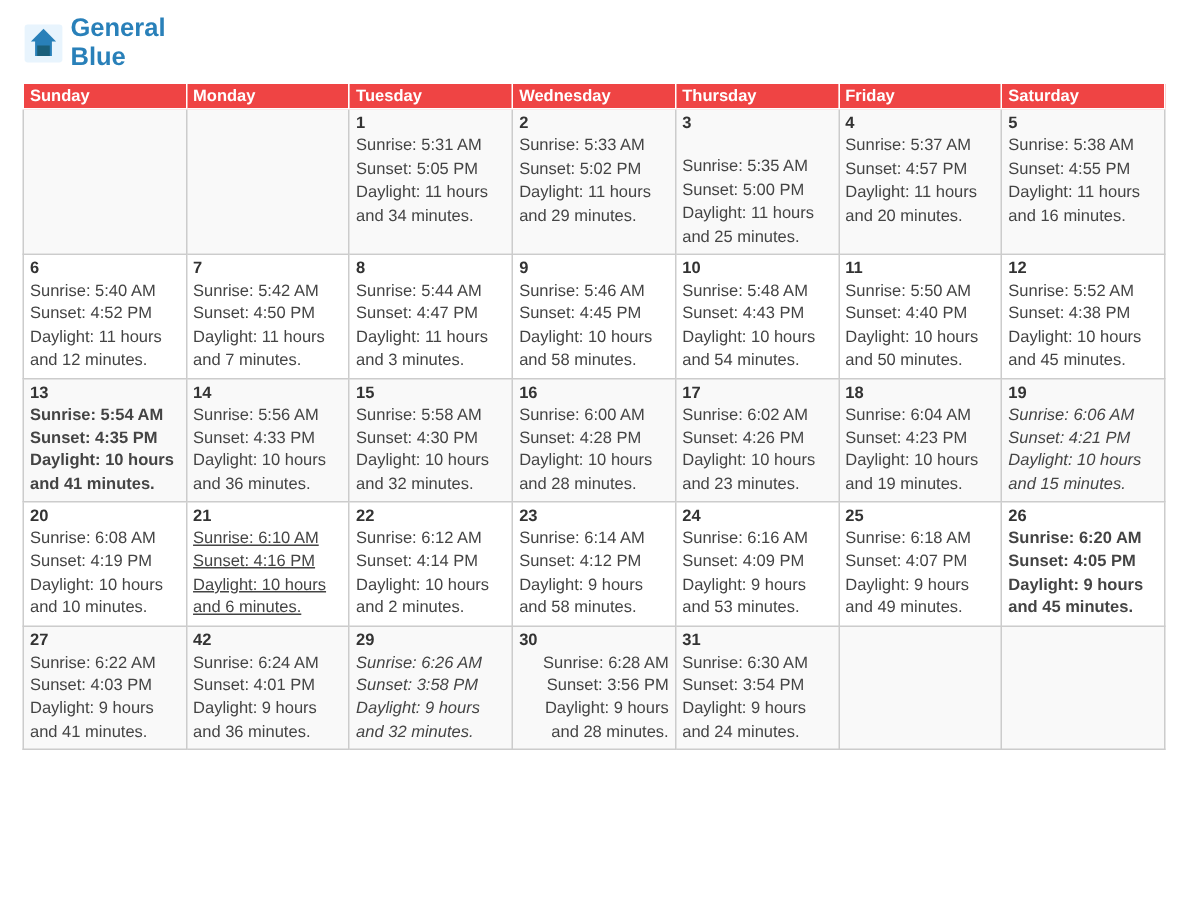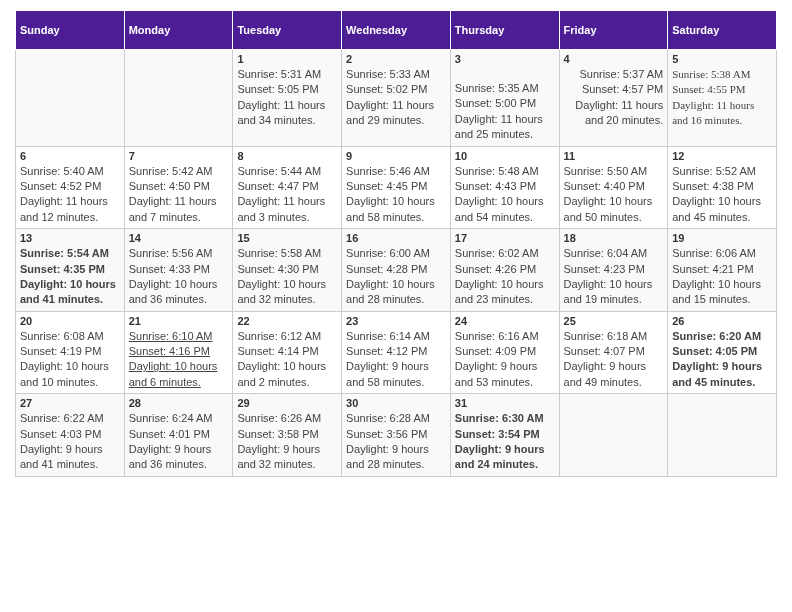--- a/index.html
+++ b/index.html
@@ -43,25 +43,25 @@
     .location {
       font-size: 14px;
       color: #555;
     }
     table {
       width: 100%;
       border-collapse: collapse;
       table-layout: fixed;
     }
     thead tr th {
-      background: #4c1d95;
+      background: #ef4444;
       color: #fff;
       font-size: 11px;
       font-weight: bold;
-      padding: 13px 4px;
+      padding: 2px 4px;
       text-align: left;
       border: 1px solid #fff;
     }
     tbody tr td {
       border: 1px solid #ccc;
       vertical-align: top;
       padding: 3px 4px;
       font-size: 9.5px;
       color: #333;
       height: 78px;
@@ -82,20 +82,39 @@
     .cell-text {
       font-size: 11px;
       line-height: 1.4;
       color: #444;
     }
   </style>
 </head>
 <body>
 
 <div class="page">
+  <div class="header">
+    <div class="logo">
+      <svg class="logo-icon" viewBox="0 0 40 40">
+  <g>
+    <rect x="2" y="2" width="36" height="36" rx="3" fill="#e8f4fd"></rect>
+    <path d="M8,18 L20,6 L32,18 L28,18 L28,32 L12,32 L12,18 Z" fill="#2980b9"></path>
+    <path d="M14,32 L14,22 L26,22 L26,32" fill="#1a5f7a"></path>
+  </g>
+</svg>
+      <div>
+        <div style="font-size:17px;font-weight:bold;color:#2980b9;line-height:1.1">General</div>
+        <div style="font-size:17px;font-weight:bold;color:#2980b9;line-height:1.1">Blue</div>
+      </div>
+    </div>
+    <div class="title-block">
+      <div class="month-title"></div>
+      <div class="location"></div>
+    </div>
+  </div>
 
   <table>
     <thead>
       <tr>
       <th>Sunday</th>
           <th>Monday</th>
           <th>Tuesday</th>
           <th>Wednesday</th>
           <th>Thursday</th>
           <th>Friday</th>
@@ -122,28 +141,28 @@
           </td>
           <td>
             <span class="day-num">3</span>
             <div class="cell-text" style="white-space: pre-line; margin-top: 16px;">Sunrise: 5:35 AM
 Sunset: 5:00 PM
 Daylight: 11 hours
 and 25 minutes.</div>
           </td>
           <td>
             <span class="day-num">4</span>
-            <div class="cell-text" style="white-space: pre-line; text-align: right;">Sunrise: 5:37 AM
+            <div class="cell-text" style="white-space: pre-line;">Sunrise: 5:37 AM
 Sunset: 4:57 PM
 Daylight: 11 hours
 and 20 minutes.</div>
           </td>
           <td>
             <span class="day-num">5</span>
-            <div class="cell-text" style="white-space: pre-line; font-family: Liberation Serif, serif;">Sunrise: 5:38 AM
+            <div class="cell-text" style="white-space: pre-line;">Sunrise: 5:38 AM
 Sunset: 4:55 PM
 Daylight: 11 hours
 and 16 minutes.</div>
           </td>
         </tr>
         <tr>
           <td>
             <span class="day-num">6</span>
             <div class="cell-text" style="white-space: pre-line;">Sunrise: 5:40 AM
 Sunset: 4:52 PM
@@ -231,21 +250,21 @@
           </td>
           <td>
             <span class="day-num">18</span>
             <div class="cell-text" style="white-space: pre-line;">Sunrise: 6:04 AM
 Sunset: 4:23 PM
 Daylight: 10 hours
 and 19 minutes.</div>
           </td>
           <td>
             <span class="day-num">19</span>
-            <div class="cell-text" style="white-space: pre-line;">Sunrise: 6:06 AM
+            <div class="cell-text" style="white-space: pre-line; font-style: italic;">Sunrise: 6:06 AM
 Sunset: 4:21 PM
 Daylight: 10 hours
 and 15 minutes.</div>
           </td>
         </tr>
         <tr>
           <td>
             <span class="day-num">20</span>
             <div class="cell-text" style="white-space: pre-line;">Sunrise: 6:08 AM
 Sunset: 4:19 PM
@@ -297,43 +316,43 @@
         </tr>
         <tr>
           <td>
             <span class="day-num">27</span>
             <div class="cell-text" style="white-space: pre-line;">Sunrise: 6:22 AM
 Sunset: 4:03 PM
 Daylight: 9 hours
 and 41 minutes.</div>
           </td>
           <td>
-            <span class="day-num">28</span>
+            <span class="day-num">42</span>
             <div class="cell-text" style="white-space: pre-line;">Sunrise: 6:24 AM
 Sunset: 4:01 PM
 Daylight: 9 hours
 and 36 minutes.</div>
           </td>
           <td>
             <span class="day-num">29</span>
-            <div class="cell-text" style="white-space: pre-line;">Sunrise: 6:26 AM
+            <div class="cell-text" style="white-space: pre-line; font-style: italic;">Sunrise: 6:26 AM
 Sunset: 3:58 PM
 Daylight: 9 hours
 and 32 minutes.</div>
           </td>
           <td>
             <span class="day-num">30</span>
-            <div class="cell-text" style="white-space: pre-line;">Sunrise: 6:28 AM
+            <div class="cell-text" style="white-space: pre-line; text-align: right;">Sunrise: 6:28 AM
 Sunset: 3:56 PM
 Daylight: 9 hours
 and 28 minutes.</div>
           </td>
           <td>
             <span class="day-num">31</span>
-            <div class="cell-text" style="white-space: pre-line; font-weight: bold;">Sunrise: 6:30 AM
+            <div class="cell-text" style="white-space: pre-line;">Sunrise: 6:30 AM
 Sunset: 3:54 PM
 Daylight: 9 hours
 and 24 minutes.</div>
           </td>
           <td></td>
           <td></td>
         </tr>
       </tbody>
   </table>
 </div>

